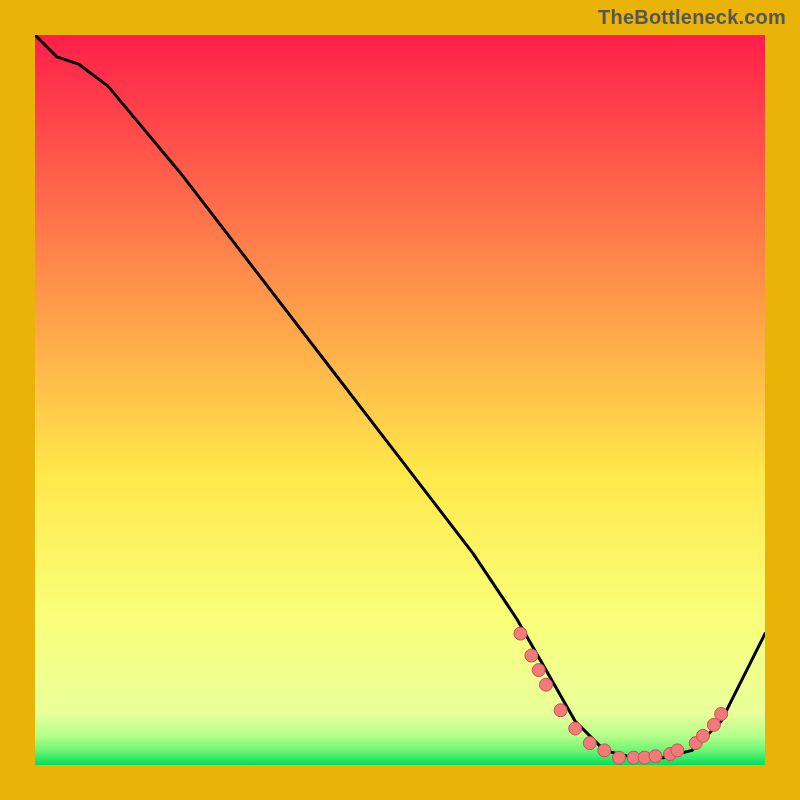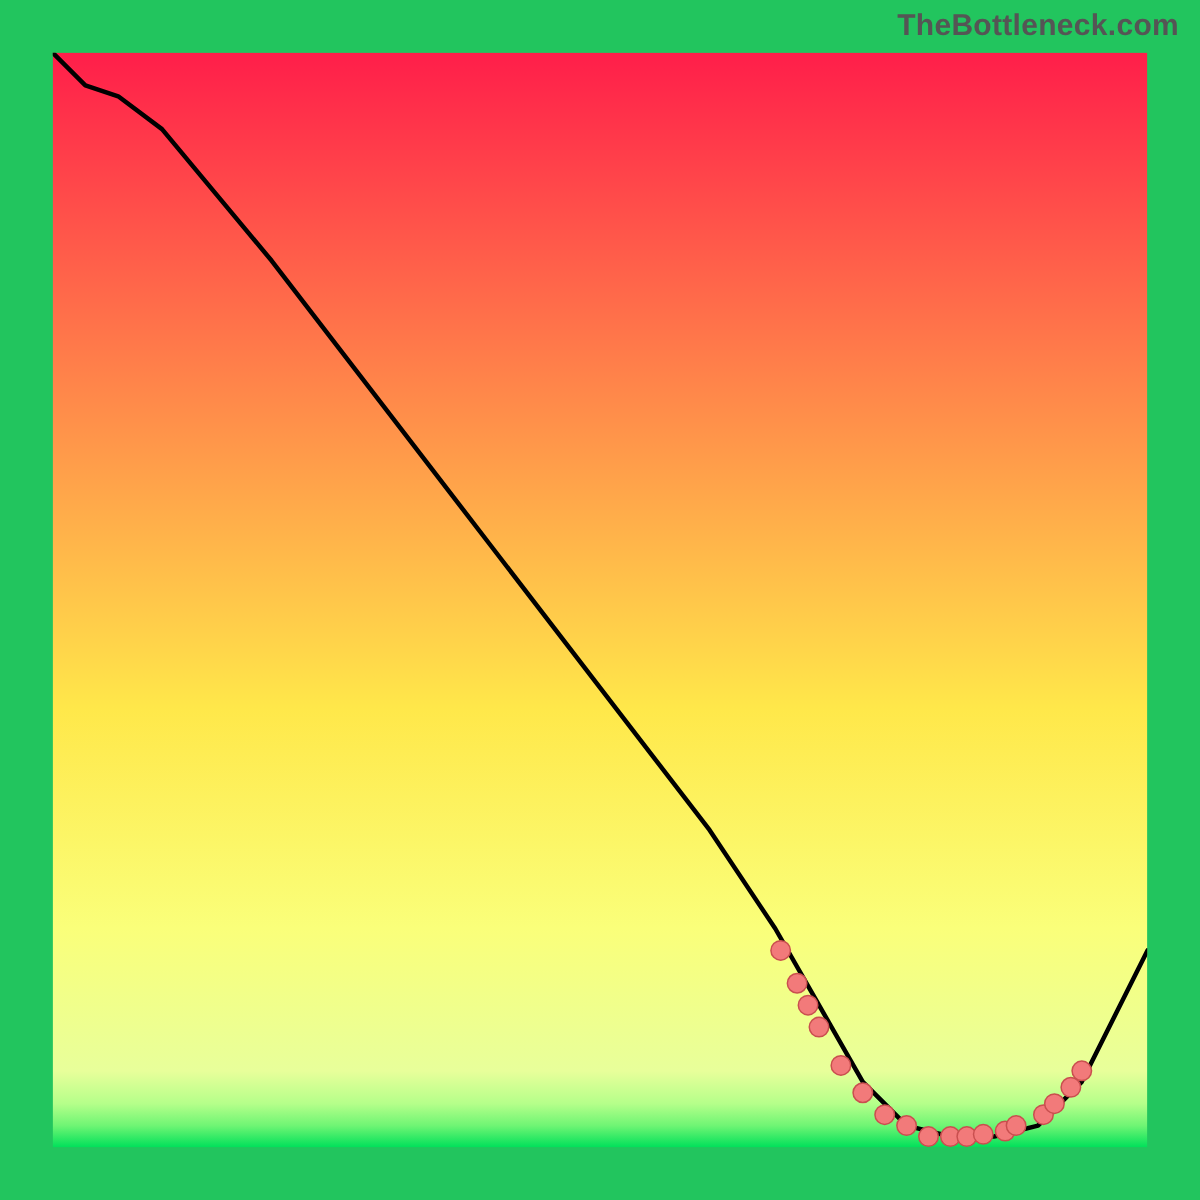--- a/index.html
+++ b/index.html
@@ -8,21 +8,21 @@
     width: 800px;
     height: 800px;
     background: #000;
     overflow: hidden;
     font-family: Arial, Helvetica, sans-serif;
   }
   .frame {
     position: relative;
     width: 800px;
     height: 800px;
-    background: #22c55e;
+    background: #eab308;
   }
   .attribution {
     position: absolute;
     top: 6px;
     right: 14px;
     color: #555;
     font-size: 20px;
     font-weight: 600;
     letter-spacing: 0.2px;
   }

